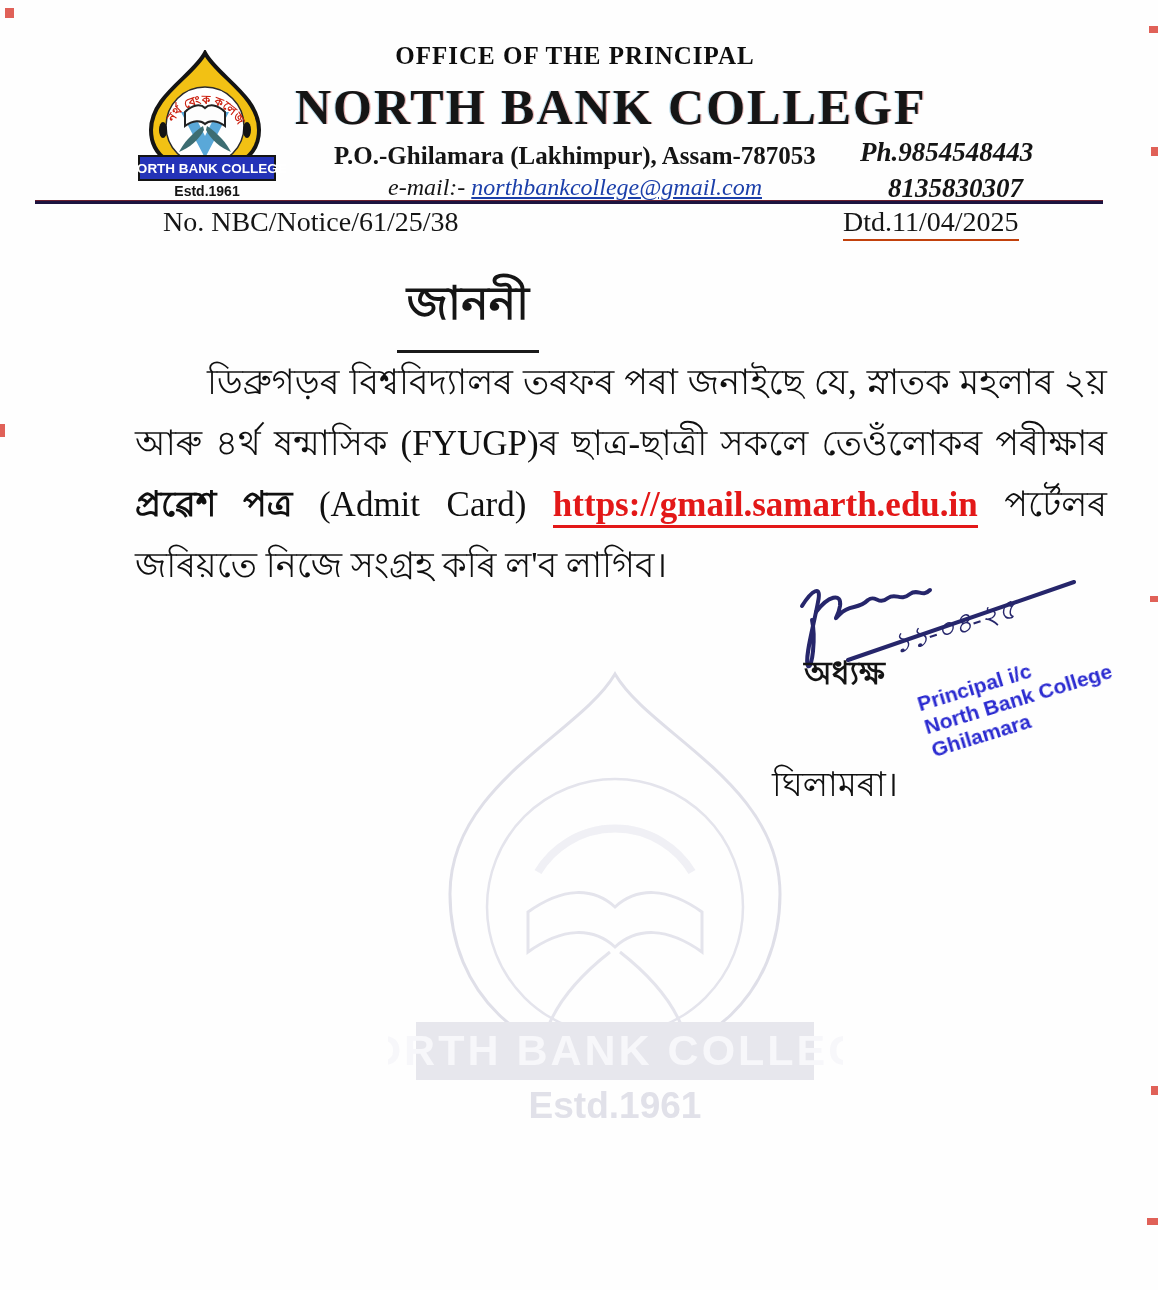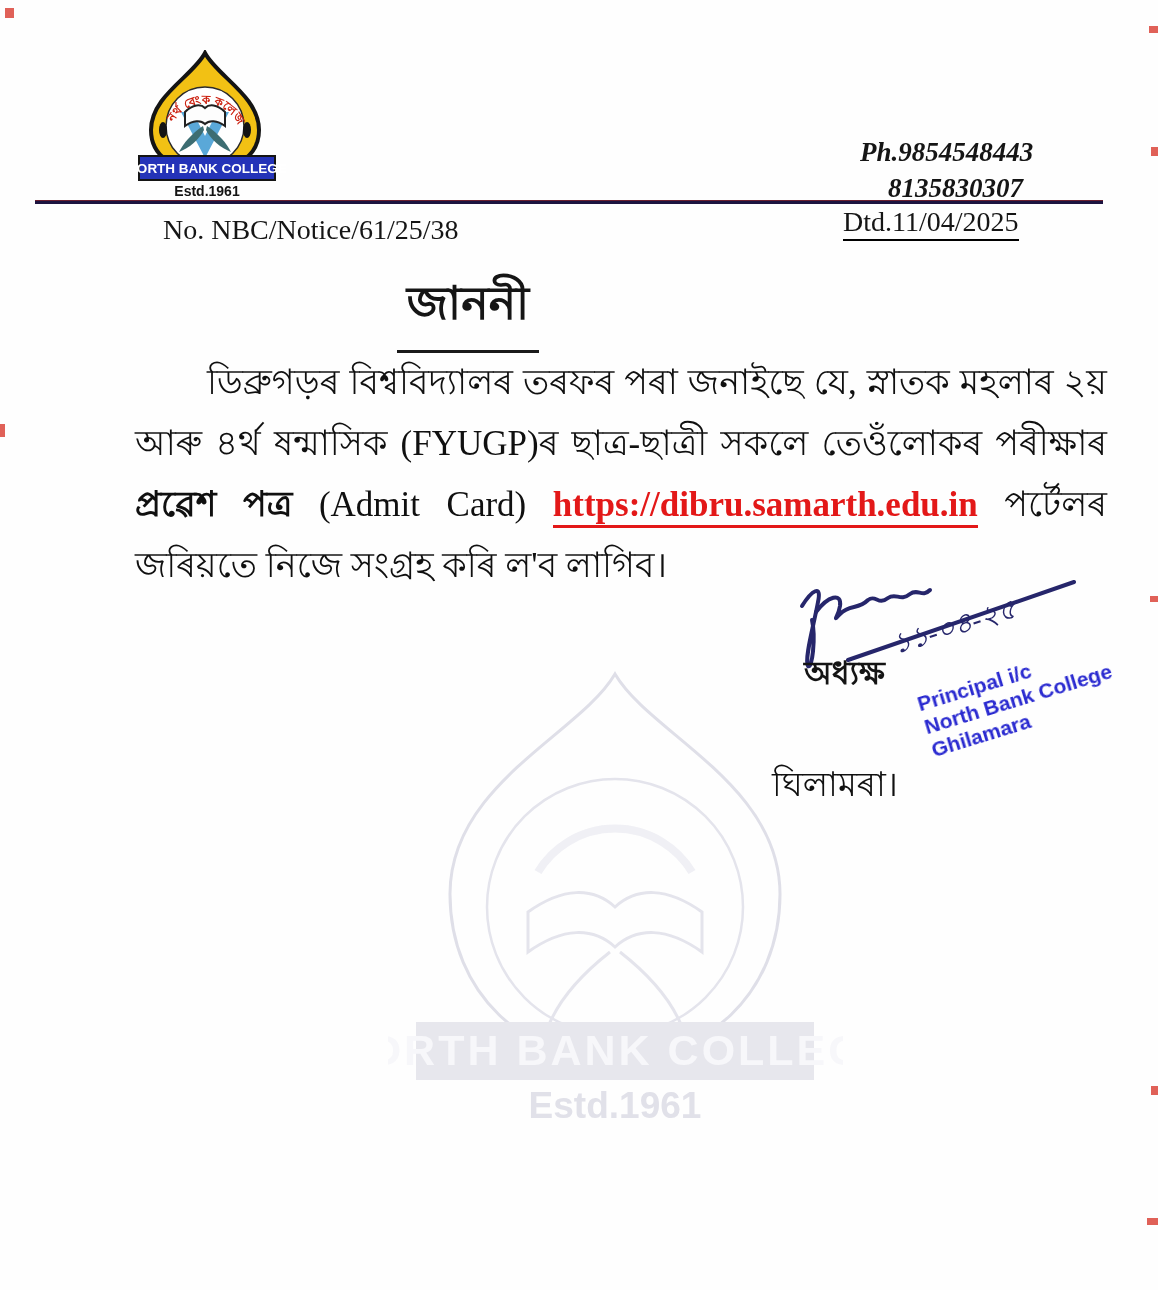--- a/index.html
+++ b/index.html
@@ -13,22 +13,22 @@
   .college-name{font-size:50px;font-weight:bold;letter-spacing:2px;margin-top:8px;white-space:nowrap;
                 text-shadow:1.2px 0 0 rgba(190,30,30,.30), -1.2px 0 0 rgba(30,140,190,.30);}
   .address-line{font-size:25px;font-weight:bold;margin-top:6px;white-space:nowrap;}
   .email-line{font-size:24px;font-style:italic;margin-top:4px;}
   .email-link{color:#1b3faa;text-decoration:underline;}
   .phones{position:absolute;left:860px;top:134px;font-size:27px;font-weight:bold;font-style:italic;line-height:36px;}
   .phones .ph2{padding-left:28px;}
 
   .rule{position:absolute;left:35px;top:200px;width:1068px;height:3px;background:#1c1340;border-top:1px solid #6a2030;}
   .ref-row{position:absolute;left:0;top:206px;width:1158px;font-size:28px;}
-  .ref-no{position:absolute;left:163px;top:8px;}
-  .ref-date{position:absolute;left:843px;top:0;border-bottom:2px solid #000000;padding-bottom:1px;}
+  .ref-no{position:absolute;left:163px;top:0;}
+  .ref-date{position:absolute;left:843px;top:0;border-bottom:2px solid #c2410c;padding-bottom:1px;}
 
   
   .notice-title{position:absolute;left:0;top:268px;width:936px;text-align:center;}
   .notice-title span{display:inline-block;font-size:46px;font-weight:bold;border-bottom:3px solid #1a1a1a;padding:0 10px 6px;}
   .body-text{position:absolute;left:135px;top:352px;width:972px;font-size:35px;line-height:61px;
              text-align:justify;text-indent:72px;color:#101010;}
   .bold-term{font-weight:bold;}
   .url-link{color:#e31818;font-weight:bold;text-decoration:none;border-bottom:3px solid #e31818;padding-bottom:1px;}
 
   
@@ -69,20 +69,29 @@
     <path d="M52,62 C60,54 68,54 72,58 C76,54 84,54 92,62 L92,76 C84,70 76,70 72,74 C68,70 60,70 52,76 Z" fill="#fdfdfd" stroke="#222" stroke-width="2"></path>
     <path d="M70,76 C58,84 50,94 46,102 C56,98 66,90 71,80 Z" fill="#3d6d72"></path>
     <path d="M74,76 C86,84 94,94 98,102 C88,98 78,90 73,80 Z" fill="#3d6d72"></path>
     <ellipse cx="30" cy="80" rx="4" ry="8" fill="#141414"></ellipse>
     <ellipse cx="114" cy="80" rx="4" ry="8" fill="#141414"></ellipse>
     <rect x="6" y="106" width="136" height="24" fill="#2433b8" stroke="#141414" stroke-width="2"></rect>
     <text x="74" y="123" text-anchor="middle" font-size="13.5" font-weight="bold" fill="#ffffff" font-family="Liberation Sans, sans-serif">NORTH BANK COLLEGE</text>
     <text x="74" y="146" text-anchor="middle" font-size="14" font-weight="bold" fill="#141414" font-family="Liberation Sans, sans-serif">Estd.1961</text>
   </svg>
 
+  <div class="header-center">
+    <div class="office-line">OFFICE OF THE PRINCIPAL</div>
+    <div class="college-name">NORTH BANK COLLEGF</div>
+    <div class="address-line">P.O.-Ghilamara (Lakhimpur), Assam-787053</div>
+    <div class="email-line">
+      <span>e-mail:-</span>
+      <a class="email-link" href="#">northbankcollege@gmail.com</a>
+    </div>
+  </div>
 
   <div class="phones">
     <div class="ph1">Ph.9854548443</div>
     <div class="ph2">8135830307</div>
   </div>
 
   <div class="rule"></div>
 
   <div class="ref-row">
     <span class="ref-no">No. NBC/Notice/61/25/38</span>
@@ -98,21 +107,21 @@
     <rect x="28" y="360" width="398" height="58" fill="#e7e7ed"></rect>
     <text x="227" y="403" text-anchor="middle" font-size="43" font-weight="bold" letter-spacing="3" fill="#f7f7fa" font-family="Liberation Sans, sans-serif">NORTH BANK COLLEGE</text>
     <text x="227" y="456" text-anchor="middle" font-size="37" font-weight="bold" fill="#e1e1e9" font-family="Liberation Sans, sans-serif">Estd.1961</text>
   </svg>
 
   <div class="notice-title">
     <span>জাননী</span>
   </div>
 
   <div class="body-text">
-    <span>ডিব্ৰুগড়ৰ বিশ্ববিদ্যালৰ তৰফৰ পৰা জনাইছে যে, স্নাতক মহলাৰ ২য় আৰু ৪ৰ্থ ষন্মাসিক (FYUGP)ৰ ছাত্ৰ-ছাত্ৰী সকলে তেওঁলোকৰ পৰীক্ষাৰ </span><span class="bold-term">প্ৰৱেশ পত্ৰ</span><span> (Admit Card) </span><a class="url-link" href="#">https://dibru.samarth.edu.in</a><span> পৰ্টেলৰ জৰিয়তে নিজে সংগ্ৰহ কৰি ল'ব লাগিব।</span>
+    <span>ডিব্ৰুগড়ৰ বিশ্ববিদ্যালৰ তৰফৰ পৰা জনাইছে যে, স্নাতক মহলাৰ ২য় আৰু ৪ৰ্থ ষন্মাসিক (FYUGP)ৰ ছাত্ৰ-ছাত্ৰী সকলে তেওঁলোকৰ পৰীক্ষাৰ </span><span class="bold-term">প্ৰৱেশ পত্ৰ</span><span> (Admit Card) </span><a class="url-link" href="#">https://gmail.samarth.edu.in</a><span> পৰ্টেলৰ জৰিয়তে নিজে সংগ্ৰহ কৰি ল'ব লাগিব।</span>
   </div>
 
   <svg class="sig-svg" width="300" height="110" viewBox="0 0 300 110" xmlns="http://www.w3.org/2000/svg">
     <g fill="none" stroke="#26266b" stroke-width="4" stroke-linecap="round">
       <path d="M14,38 C24,22 34,16 30,34 C26,56 16,92 20,98 C24,102 28,70 24,52"></path>
       <path d="M28,44 C40,28 54,24 52,38 C50,50 44,54 52,46 C62,36 70,42 80,32 C88,26 90,38 100,30 C108,24 112,34 122,26 C130,20 134,30 142,22"></path>
       <path d="M60,92 L286,14"></path>
     </g>
     <text x="108" y="86" transform="rotate(-17 108 86)" font-size="28" font-style="italic" fill="#26266b" font-family="Liberation Serif, serif">১১-০৪-২৫</text>
   </svg>

